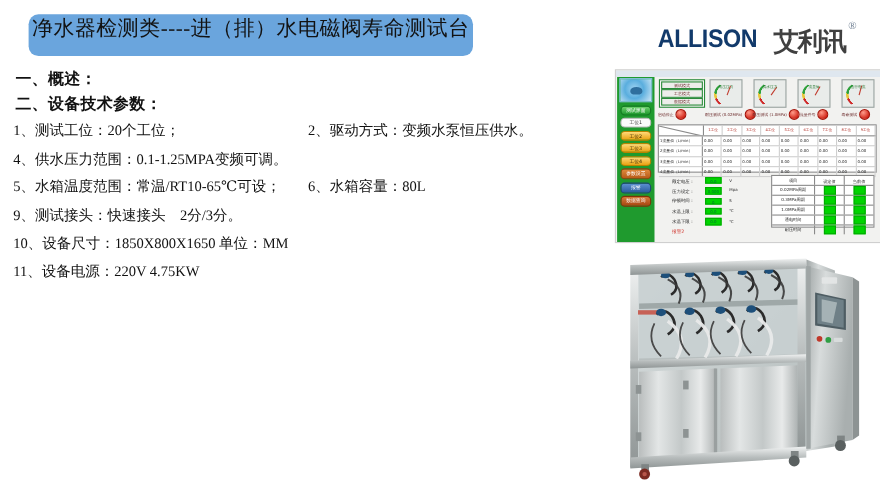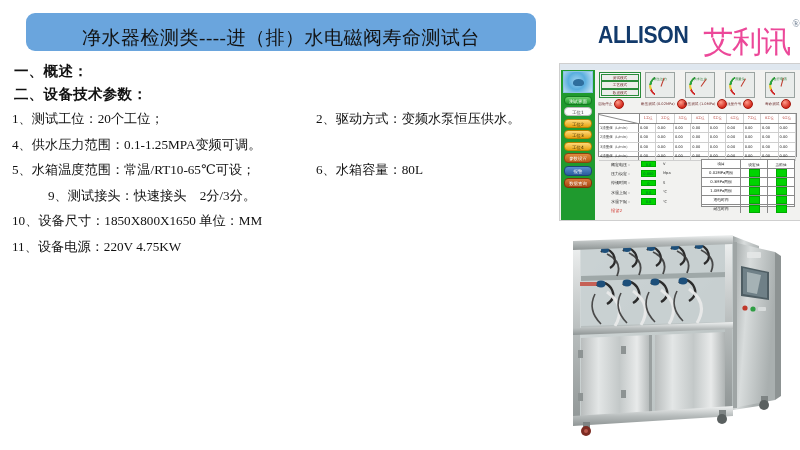--- a/index.html
+++ b/index.html
@@ -5,56 +5,56 @@
   html,body{margin:0;padding:0;}
   body{
     width:800px;height:450px;overflow:hidden;background:#ffffff;
     font-family:"Liberation Serif","DejaVu Serif",serif;
     color:#111;position:relative;
   }
   .page{position:absolute;inset:0;}
 
   
   .banner{
-    position:absolute;left:26px;top:13px;width:510px;height:38px;
+    position:absolute;left:26px;top:13px;width:404px;height:38px;
     background:#6aa5dd;border-radius:9px;
-    display:flex;align-items:flex-end;justify-content:center;
+    display:flex;align-items:flex-start;justify-content:center;
   }
   .banner-text{
     font-size:19px;letter-spacing:.5px;color:#121212;
     font-family:"Liberation Serif","DejaVu Serif",serif;white-space:nowrap;
   }
 
   
   .logo{position:absolute;left:598px;top:22px;display:flex;align-items:flex-start;}
   .logo-en{
     font-family:"Liberation Sans","DejaVu Sans",sans-serif;
     font-weight:bold;font-size:23px;color:#123a6b;letter-spacing:-.4px;
     font-stretch:condensed;transform:scaleX(.92);transform-origin:left center;
   }
   .logo-cn{
     font-family:"Liberation Sans","DejaVu Sans",sans-serif;
-    font-weight:normal;font-size:30px;color:#ec4899;margin-left:7px;letter-spacing:-1px;
+    font-weight:bold;font-size:23px;color:#404040;margin-left:7px;letter-spacing:-1px;
   }
   .logo-r{font-size:10px;color:#6f7f92;margin-left:2px;margin-top:-4px;}
 
   
   .textcol{position:absolute;left:10px;top:62px;width:545px;}
   .h-sec{
     font-size:14.5px;font-weight:bold;margin:0 0 2px 4px;letter-spacing:.3px;
   }
   .para{
     font-size:13.6px;line-height:25.5px;text-align:justify;
     text-indent:2em;margin:0 0 1px 0;padding-right:4px;
   }
   .h-sec2{font-size:14.5px;font-weight:bold;margin:4px 0 2px 4px;letter-spacing:.3px;}
   .spec{font-size:13.2px;line-height:25.5px;position:relative;margin-left:2px;}
   .spec-row{display:flex;}
   .spec-a{width:268px;flex:0 0 268px;white-space:nowrap;}
-  .spec-b{white-space:nowrap;margin-left:36px;}
+  .spec-b{white-space:nowrap;}
 
   
   .hmi{
     position:absolute;left:559px;top:63px;width:240px;height:156px;
     background:#f2f2f0;border:1px solid #cfcfcf;overflow:hidden;
     font-family:"DejaVu Sans",sans-serif;
   }
   .hmi-top{position:absolute;left:0;top:0;width:100%;height:6px;background:#dfe7ef;}
   .hmi-side{
     position:absolute;left:1px;top:6px;width:34px;height:149px;

